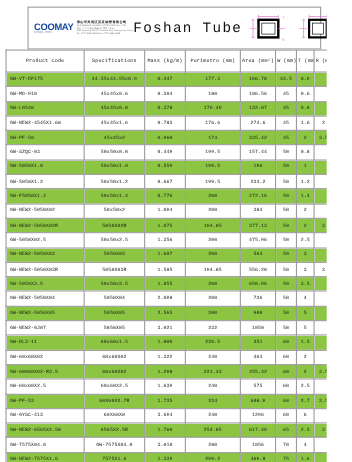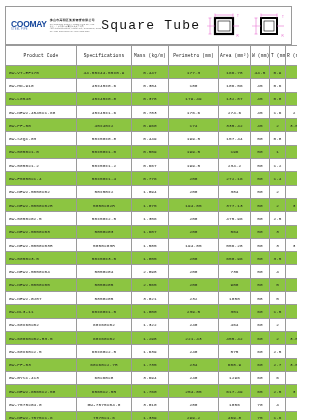--- a/index.html
+++ b/index.html
@@ -19,20 +19,21 @@
 
   
   .header{
     position:relative;
     height:39px;
     border:1px solid #9a9a9a;
     box-sizing:border-box;
     display:flex;
     align-items:center;
     background:#fff;
+    margin-left:20px;
   }
   .logo-block{
     display:flex;align-items:center;
     padding-left:5px;
     width:100px;
     box-sizing:border-box;
   }
   .logo-mark{
     font-family:"Liberation Sans", sans-serif;
     font-size:8.5px;
@@ -145,21 +146,21 @@
       </div>
       <div class="logo-cn">
         <span class="cn-title">佛山市高明区某某钢管有限公司</span>
         <span class="cn-en">GUANGDONG COOMAY STEEL PIPE CO., LTD.</span>
         <span class="cn-en">地址：广东省佛山市高明区某某工业园</span>
         <span class="cn-en">Add: Gaoming District, Foshan City, Guangdong, China</span>
         <span class="cn-en">Tel: 0757-8888 8888    Fax: 0757-8888 8888</span>
       </div>
     </div>
 
-    <div class="title">Square Tube</div>
+    <div class="title">Foshan Tube</div>
 
     <div class="diagrams">
       <div class="fig">
         <svg width="36" height="30" viewBox="0 0 36 30">
           <rect x="9" y="7" width="18" height="16" fill="none" stroke="#000" stroke-width="2.2"></rect>
           <rect x="12" y="10" width="12" height="10" fill="#fff" stroke="#000" stroke-width="0.6"></rect>
           <line x1="9" y1="4" x2="27" y2="4" stroke="#e86bd0" stroke-width="0.6"></line>
           <line x1="9" y1="2.5" x2="9" y2="6.5" stroke="#e86bd0" stroke-width="0.6"></line>
           <line x1="27" y1="2.5" x2="27" y2="6.5" stroke="#e86bd0" stroke-width="0.6"></line>
           <line x1="4" y1="7" x2="4" y2="23" stroke="#e86bd0" stroke-width="0.6"></line>

